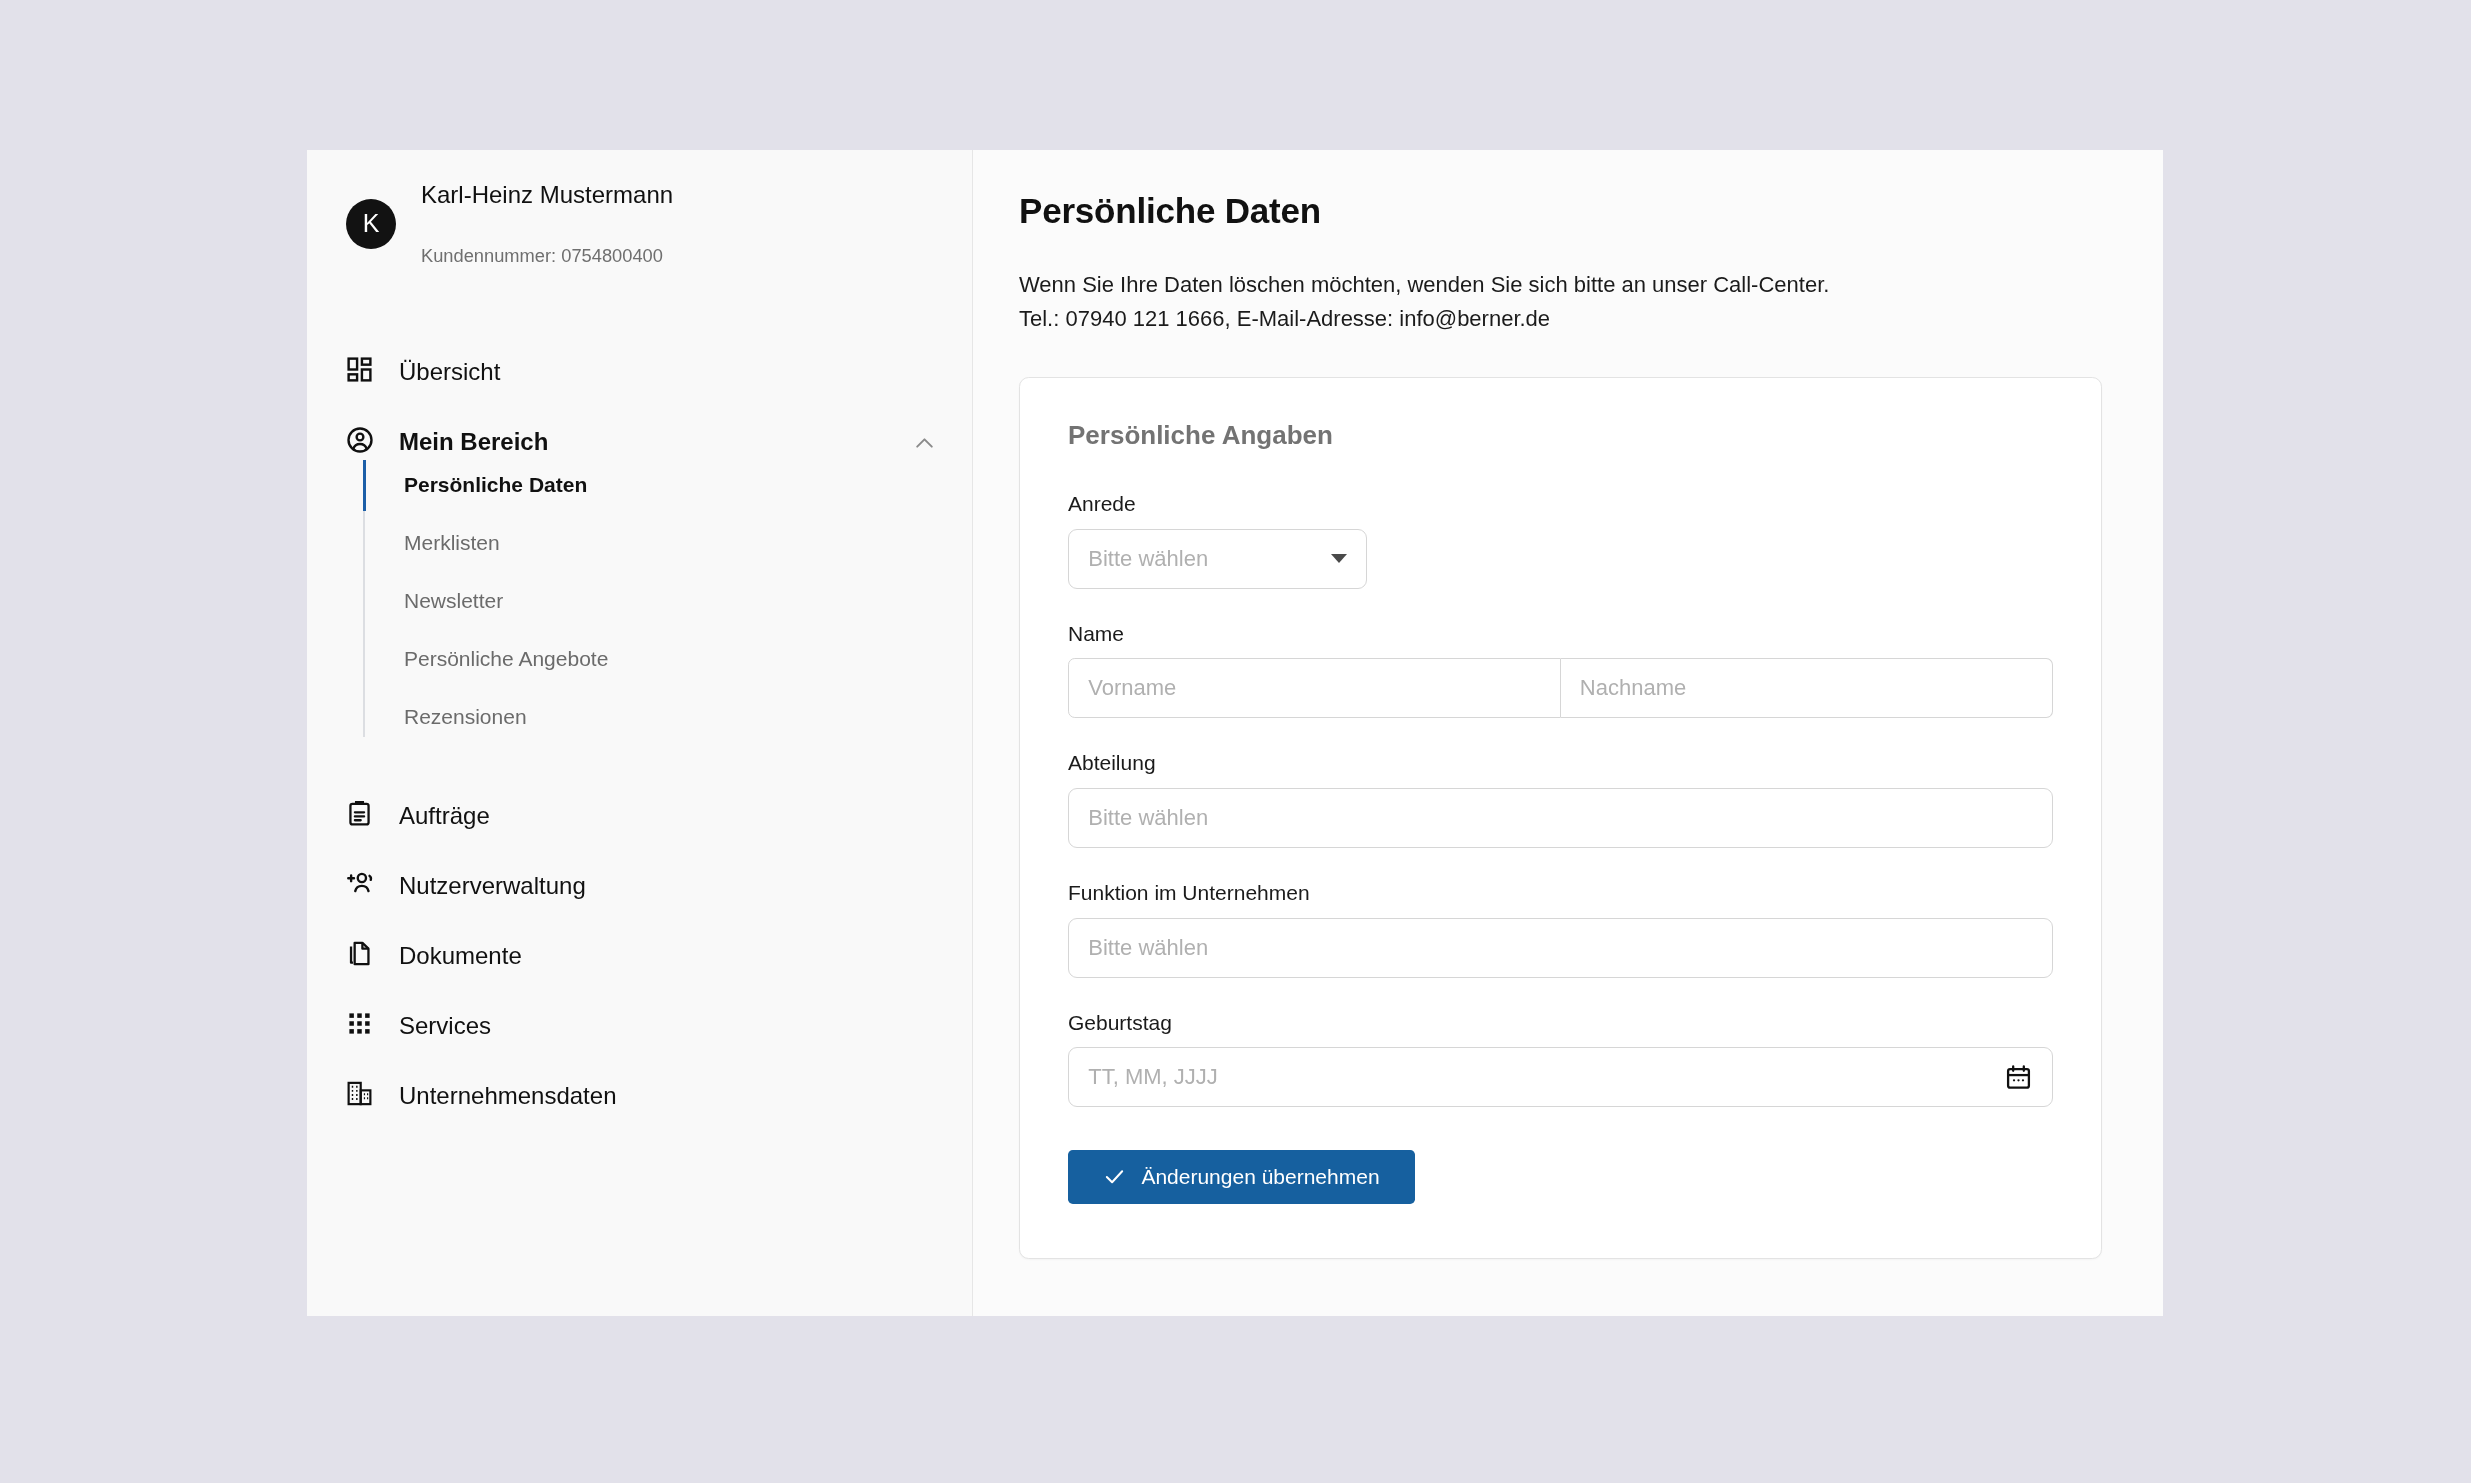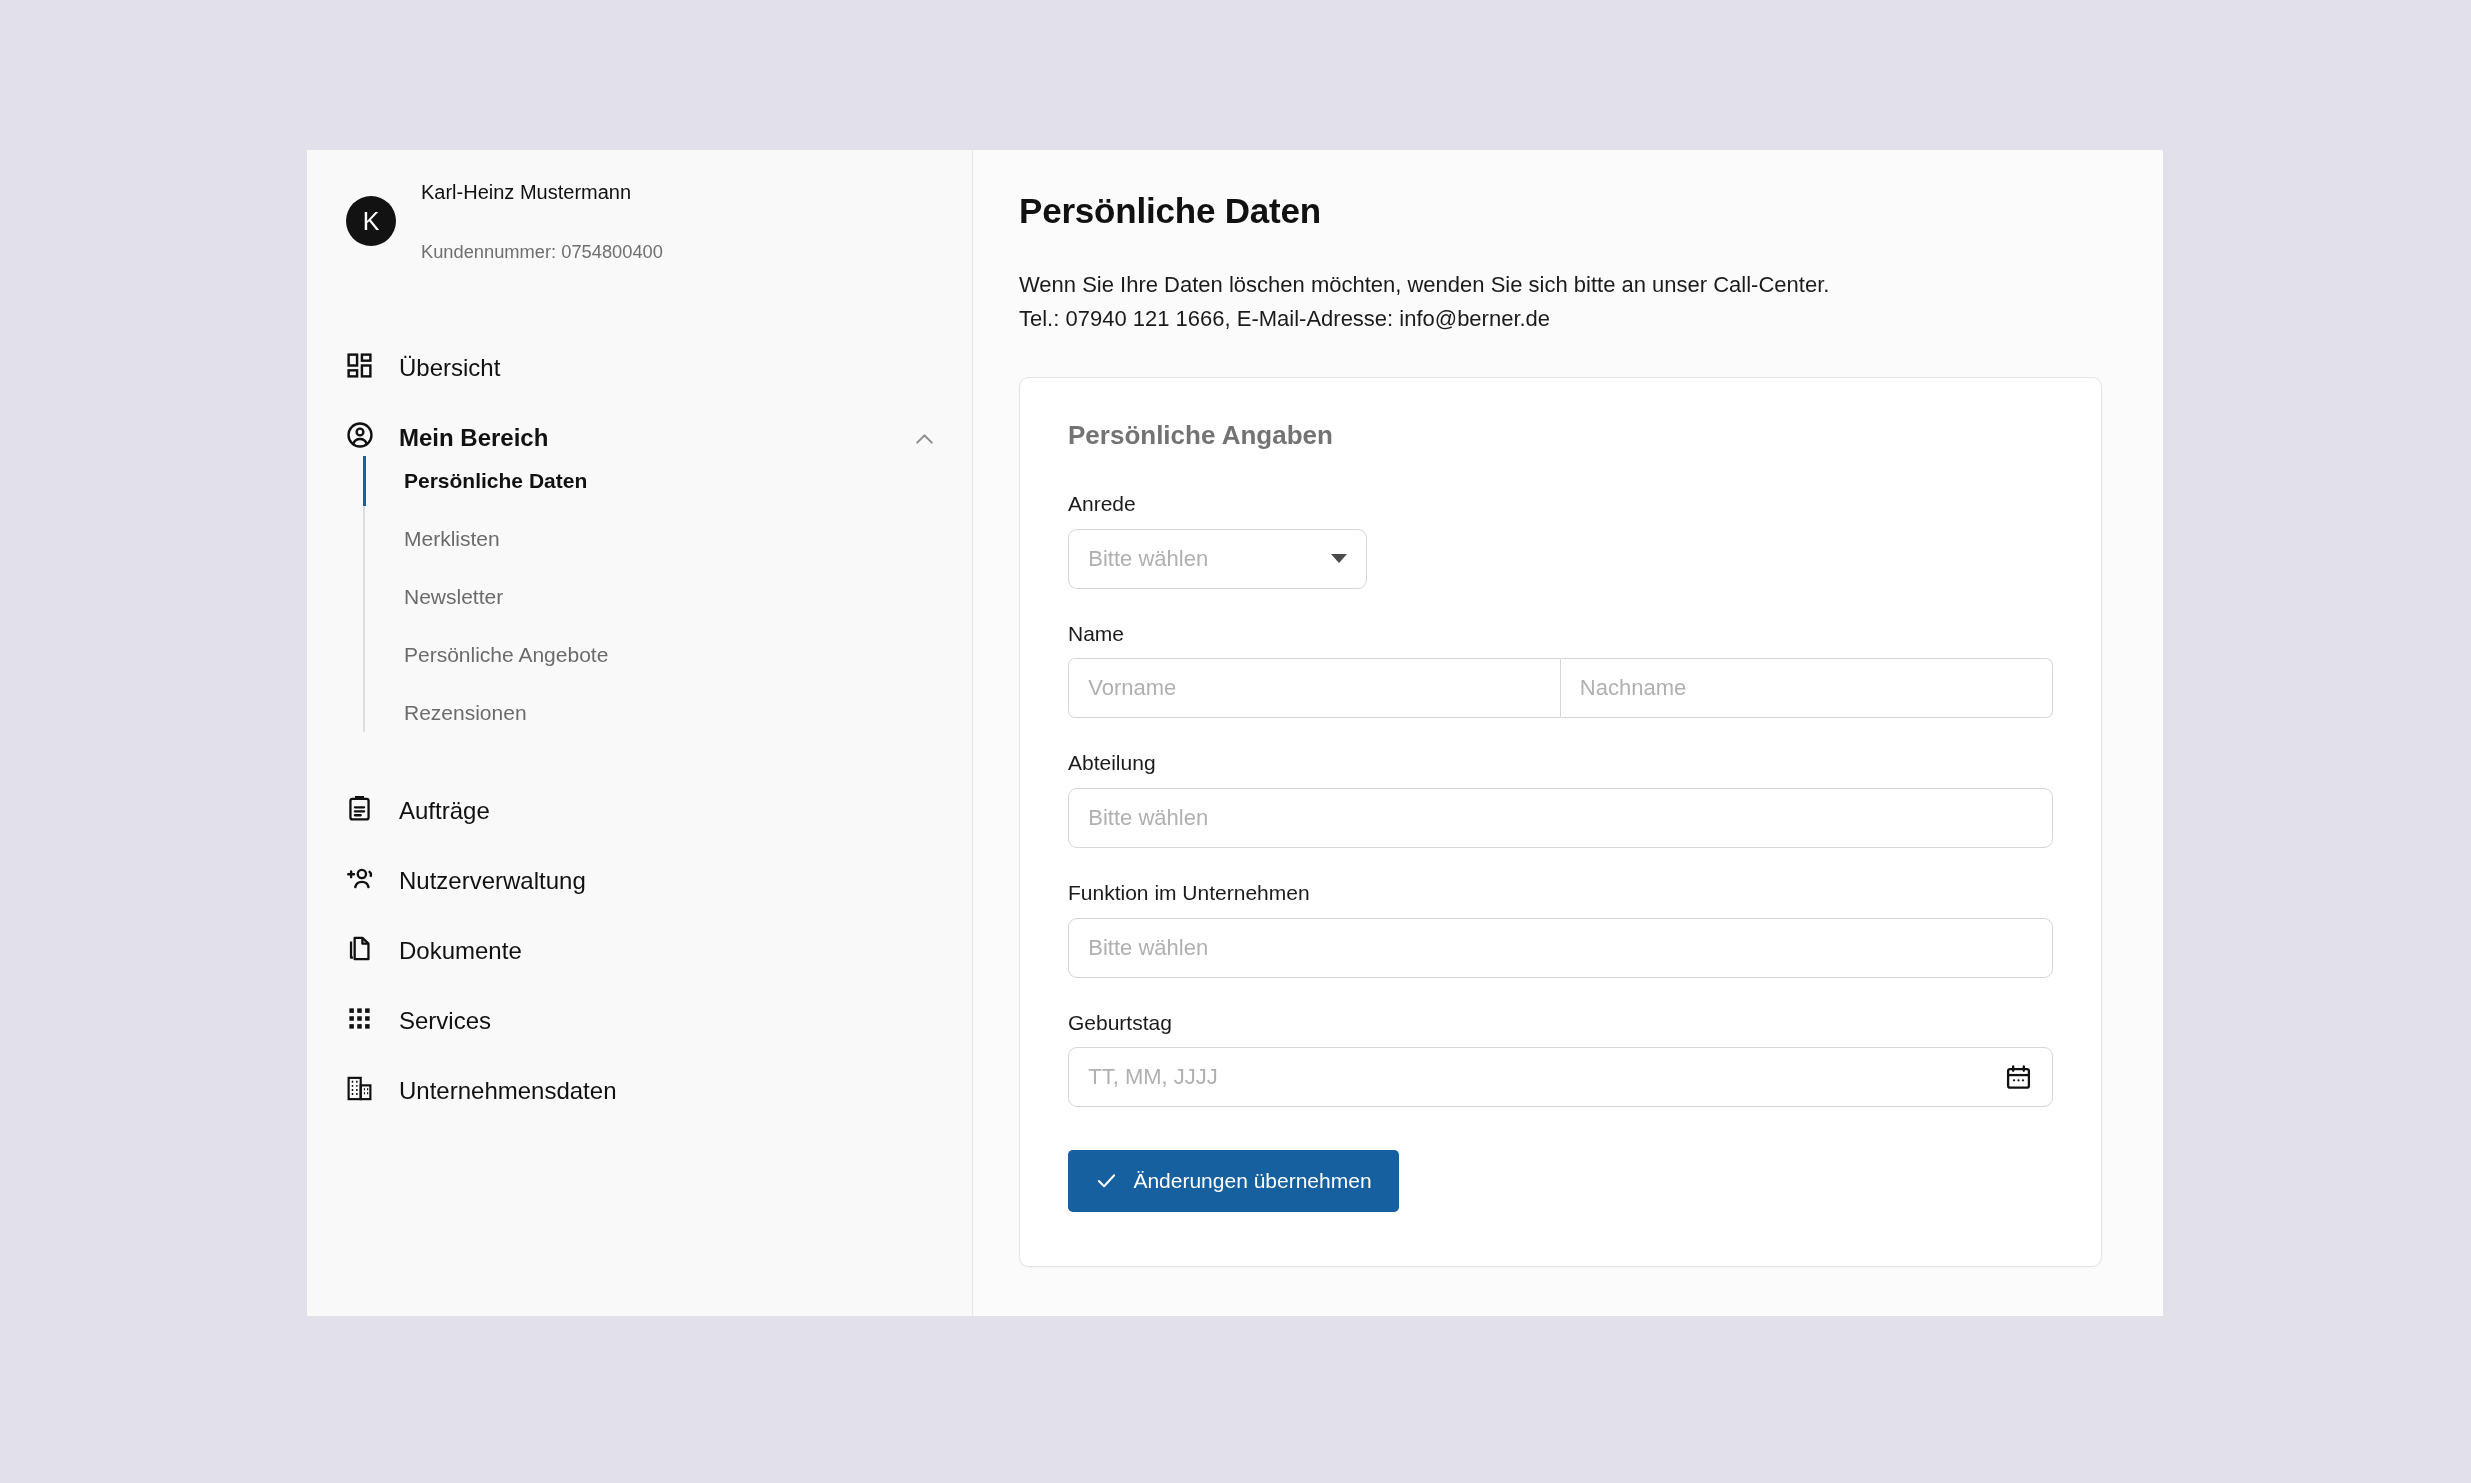--- a/index.html
+++ b/index.html
@@ -53,21 +53,21 @@
     color: #ffffff;
     display: flex;
     align-items: center;
     justify-content: center;
     font-size: 25px;
     font-weight: 400;
     flex: 0 0 50px;
   }
 
   .user-meta { display: flex; flex-direction: column; gap: 4.8px; }
-  .user-name { font-size: 20px; color: #111111; line-height: 1.15; }
+  .user-name { font-size: 24px; color: #111111; line-height: 1.15; text-align: right; }
   .user-custno { font-size: 18.3px; color: #6f6f6f; line-height: 1.15; margin-top: 32px; }
 
   .nav { display: flex; flex-direction: column; }
 
   .nav-item {
     display: flex;
     align-items: flex-end;
     gap: 23px;
     height: 70px;
     padding-left: 36px;
@@ -257,26 +257,26 @@
 
   .cal-icon {
     color: #101010;
     display: flex;
     align-items: center;
     flex: 0 0 auto;
   }
 
   .submit-btn {
     margin-top: 9.7px;
-    height: 62px;
+    height: 54px;
     background: #16609f;
     color: #ffffff;
     border: none;
     border-radius: 4.8px;
-    padding: 0 27px;
+    padding: 0 35px;
     display: inline-flex;
     align-items: center;
     gap: 15.4px;
     font-size: 21px;
     font-family: "Liberation Sans", sans-serif;
     cursor: pointer;
   }
   .check-icon { display: flex; align-items: center; }
 </style>
 </head>

